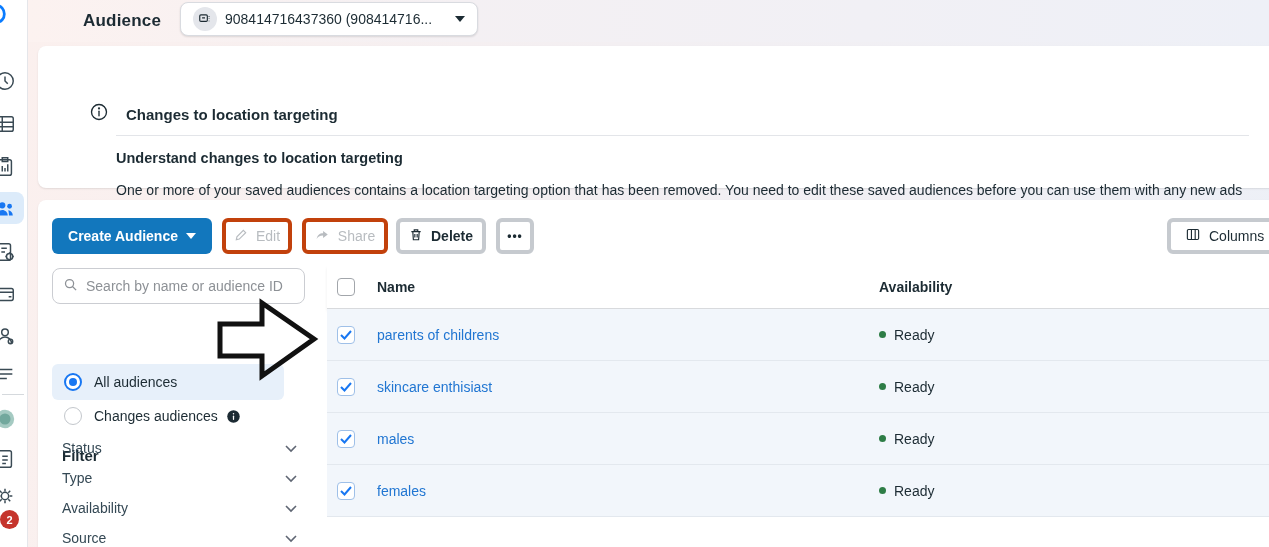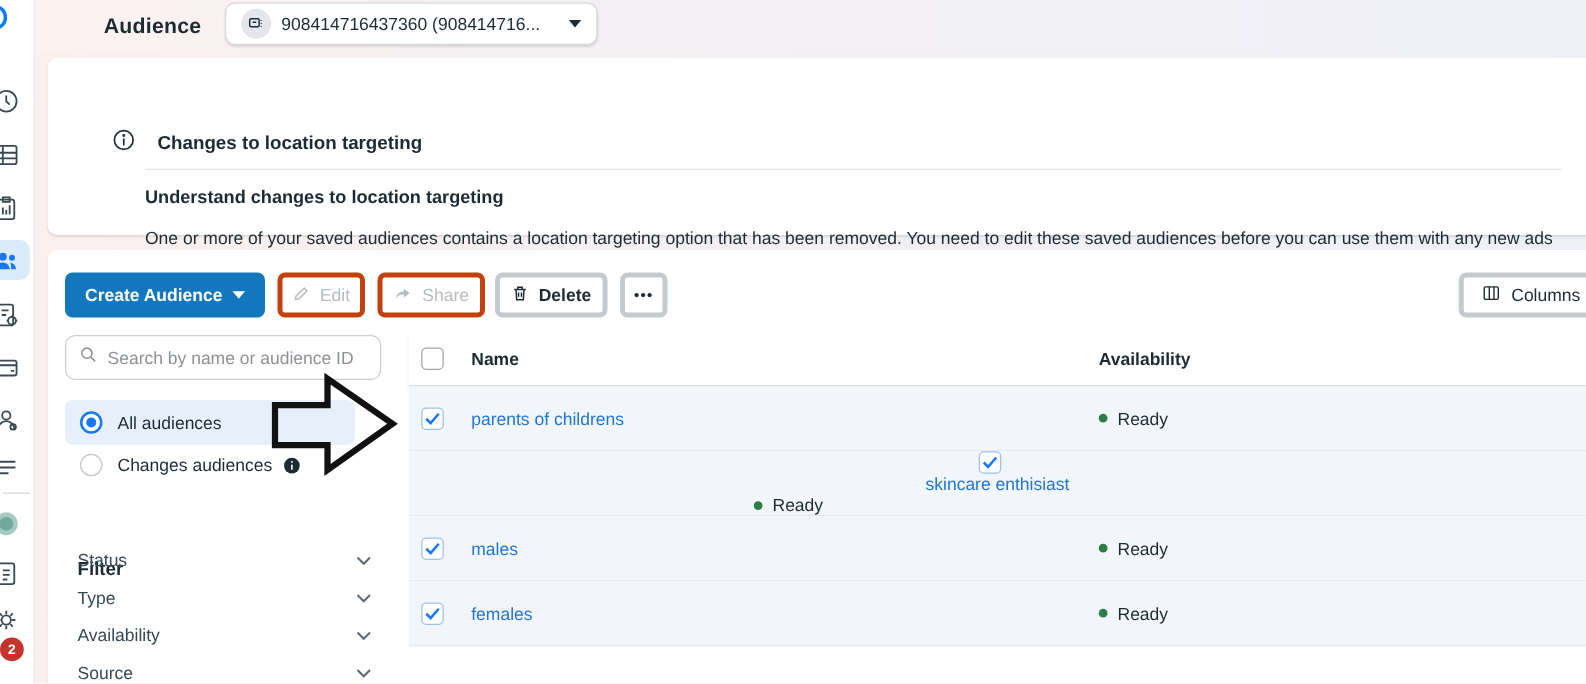--- a/index.html
+++ b/index.html
@@ -58,21 +58,21 @@
   .btn svg { flex:none; }
 
   
   .search-box { position:absolute; left:52px; top:268px; width:253px; height:36px; border:1px solid #cbcdd2;
     border-radius:8px; background:#fff; display:flex; align-items:center; padding:0 10px; gap:8px; z-index:3; }
   .search-box input { border:none; outline:none; flex:1; font-size:14px; font-family:inherit; color:#1c2b33;
     background:transparent; }
   .search-box input::placeholder { color:#8d9196; }
 
   .radio-row { position:absolute; left:52px; height:36px; display:flex; align-items:center; gap:12px;
-    padding:0 12px; border-radius:6px; font-size:14px; cursor:pointer; z-index:3; }
+    padding:0 12px; border-radius:6px; font-size:14px; cursor:pointer; z-index:3;margin-top:44px; }
   .radio-circle { width:18px; height:18px; border-radius:50%; flex:none; position:relative; background:#fff; }
   .radio-on { border:2px solid var(--accent); }
   .radio-on::after { content:""; position:absolute; left:3px; top:3px; width:8px; height:8px; border-radius:50%;
     background:var(--accent); }
   .radio-off { border:1.5px solid #c3c7cc; }
 
   .filter-title { position:absolute; left:62px; top:403px; font-size:15px; font-weight:bold; z-index:3;margin-top:44px; }
   .filter-row { position:absolute; left:62px; width:235px; height:24px; display:flex; align-items:center;
     justify-content:space-between; font-size:14px; color:#344854; cursor:pointer; z-index:3; }
 
@@ -315,21 +315,21 @@
           <path d="M1 5l3.5 3.5L11 1"></path>
         </svg>
       </span>
     </div>
   <div class="cell-name"><span class="name-link" style="color: rgb(33, 118, 210);">parents of childrens</span></div>
   <div class="cell-avail">
       <span class="status-dot" style="background: rgb(46, 125, 70);"></span>
       <span>Ready</span>
     </div>
 </div>
-<div class="tbl-row" style="top:361px;flex-direction:column;">
+<div class="tbl-row" style="top:361px;">
   <div class="cell-check">
       <span class="checkbox checkbox-checked">
         <svg width="12" height="10" viewBox="0 0 12 10" fill="none" stroke="#1877f2" stroke-width="2">
           <path d="M1 5l3.5 3.5L11 1"></path>
         </svg>
       </span>
     </div>
   <div class="cell-name"><span class="name-link" style="color: rgb(33, 118, 210);">skincare enthisiast</span></div>
   <div class="cell-avail">
       <span class="status-dot" style="background: rgb(46, 125, 70);"></span>

